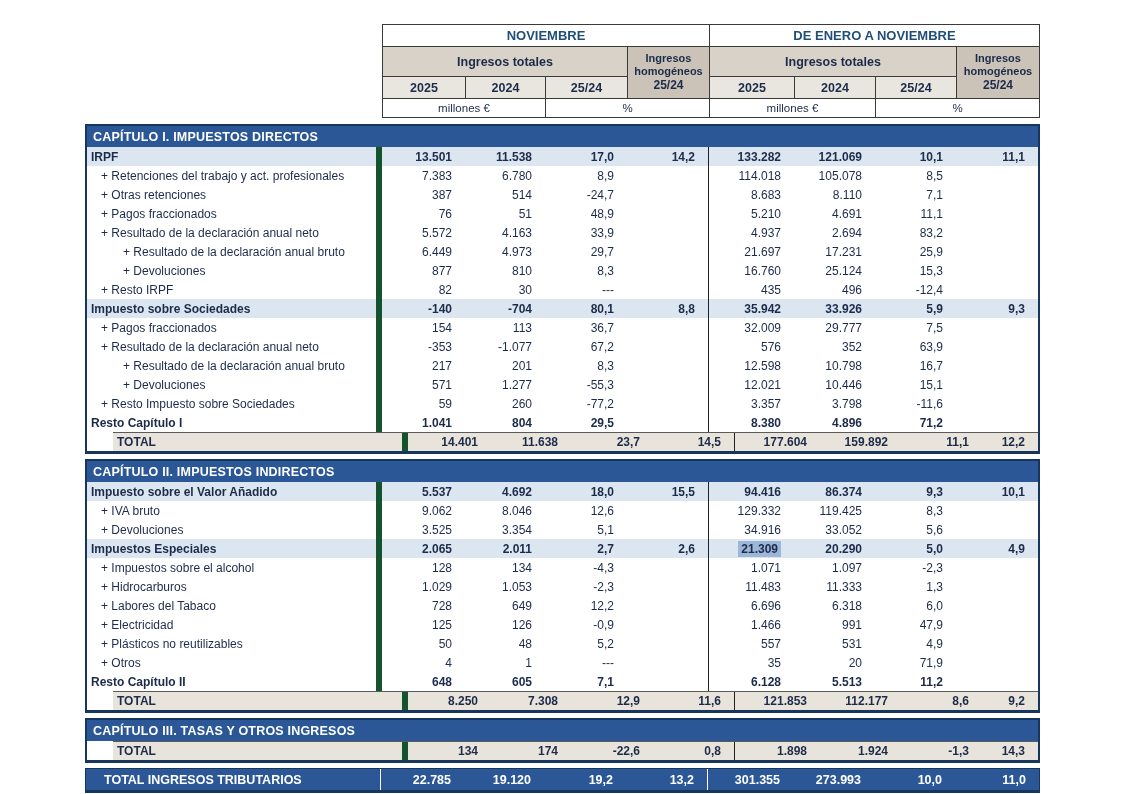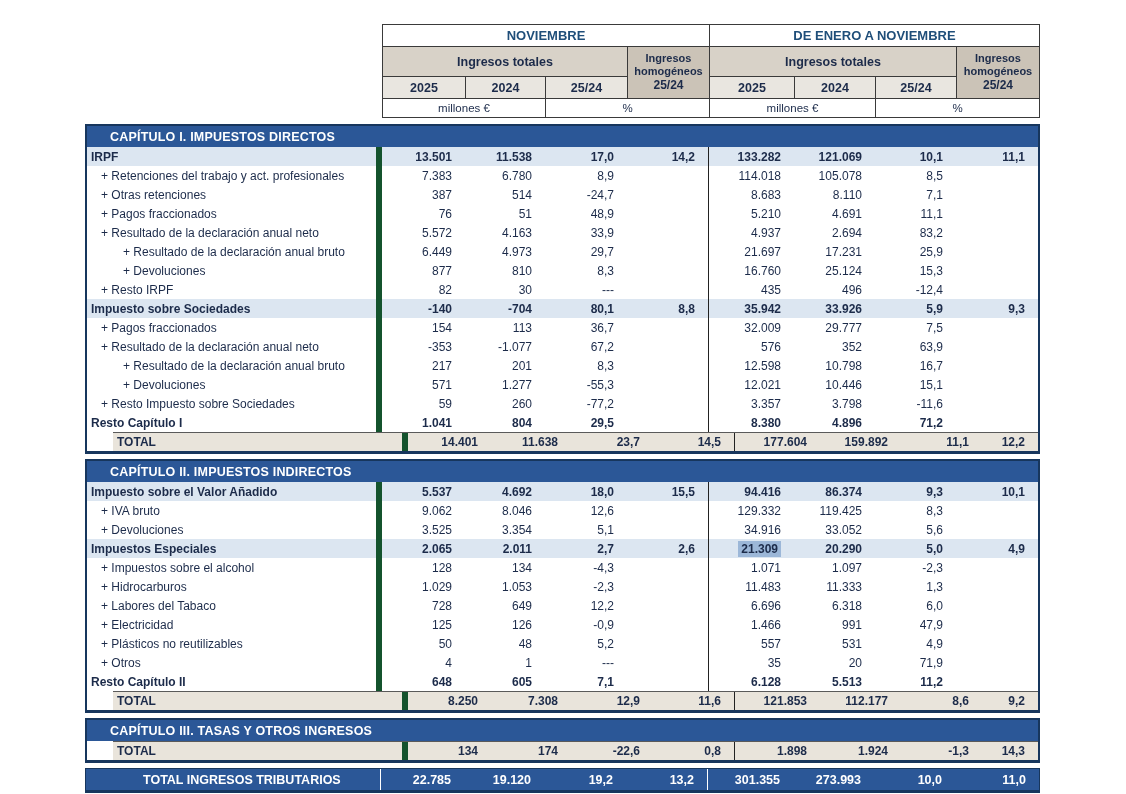--- a/index.html
+++ b/index.html
@@ -26,42 +26,42 @@
   .ing-hom { grid-row: span 2; background: #CBC3B7; font-weight: bold; font-size: 11px;
              flex-direction: column; justify-content: center; line-height: 1.15; padding: 1px; }
   .ing-hom .hom-yr { font-size: 12px; margin-top: 2px; }
   .year-cell { background: #E9E6E0; font-weight: bold; font-size: 12.5px; }
   .unit-cell { grid-column: span 2; background: #ffffff; font-size: 11.5px; }
 
   
   .sections { margin-top: 6px; }
   .section-block { border: 2px solid #17365D; border-bottom-width: 3px; margin-bottom: 5px; background: #fff; }
   .section-bar { height: 21px; background: #2B5797; color: #ffffff; font-weight: bold;
-                 font-size: 12.5px; display: flex; align-items: center; padding-left: 23px; letter-spacing: .2px; }
+                 font-size: 12.5px; display: flex; align-items: center; padding-left: 6px; letter-spacing: .2px; }
   .row { display: grid; grid-template-columns: 295px 83px 80px 82px 82px 85px 81px 81px 1fr;
          height: 19px; align-items: center; font-size: 12px; }
   .row .cell { height: 100%; display: flex; align-items: center; }
   .row .num { justify-content: flex-end; padding-right: 13px; }
   .row .label-cell { border-right: 6px solid #14532d; padding-left: 4px; white-space: nowrap; overflow: hidden; }
   .row .group-sep { border-right: 1px solid #222; }
   .row.style-sub1 .label-cell { padding-left: 14px; }
   .row.style-sub2 .label-cell { padding-left: 36px; }
   .row.style-main { background: #DCE6F1; font-weight: bold; }
   .row.style-bold { font-weight: bold; }
   .row.style-total { background: #E9E4DB; font-weight: bold; border-top: 1px solid #5a5a5a; margin-left: 26px; }
   .num-inner { display: inline-block; }
   .hl .num-inner { background: #9CB7D8; padding: 1px 3px; }
 
   
   .grand { display: grid; grid-template-columns: 295px 83px 80px 82px 82px 85px 81px 81px 1fr;
            height: 25px; align-items: center; background: #2B5797; color: #ffffff;
            font-weight: bold; font-size: 12.5px;
            border: 1px solid #17365D; border-bottom-width: 3px; margin-top: 1px; }
   .grand .cell { height: 100%; display: flex; align-items: center; }
-  .grand .label-cell { padding-left: 18px; border-right: 1.5px solid #ffffff; margin-left: 39px; }
+  .grand .label-cell { padding-left: 18px; border-right: 1.5px solid #ffffff; }
   .grand .num { justify-content: flex-end; padding-right: 13px; }
   .grand .group-sep { border-right: 1.5px solid #ffffff; }
 </style>
 </head>
 <body>
 
 <div class="table-wrap">
 
   <div class="header-block">
 

